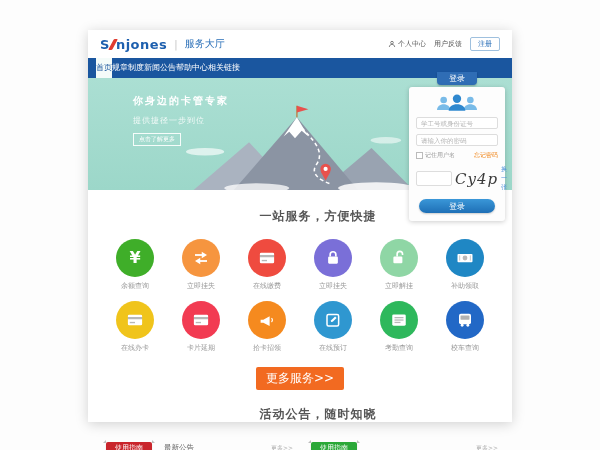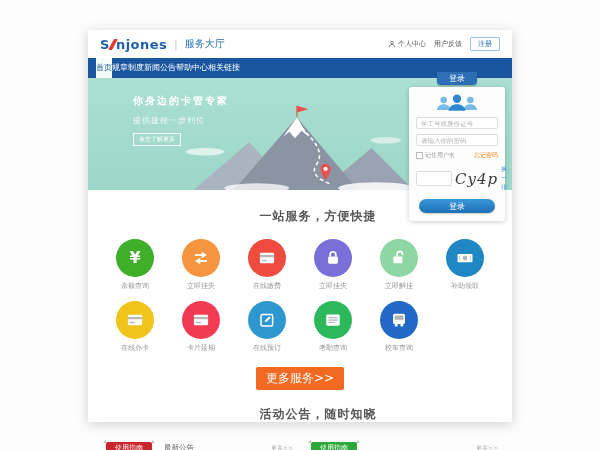--- a/index.html
+++ b/index.html
@@ -236,20 +236,29 @@
           <div class="circle" style="background: rgb(242, 59, 82);">
             <svg viewBox="0 0 24 24" width="18" height="18">
               <rect x="2.5" y="5" width="19" height="14" rx="1.8" fill="#fff"></rect>
               <rect x="2.5" y="8" width="19" height="3" fill="rgba(0,0,0,.28)"></rect>
               <rect x="5" y="14.5" width="7" height="1.8" fill="rgba(0,0,0,.28)"></rect>
             </svg>
           </div>
           <div class="cell-label">卡片延期</div>
         </div>
         <div class="cell">
+          <div class="circle" style="background: rgb(245, 138, 31);">
+            <svg viewBox="0 0 24 24" width="18" height="18">
+              <path d="M3.5 11.5v4h3.6l8.4 4.5V7l-8.4 4.5z" fill="#fff"></path>
+              <path d="M18 9.5c1.6 1.4 1.6 3.8 0 5.2" stroke="#fff" stroke-width="1.6" fill="none"></path>
+            </svg>
+          </div>
+          <div class="cell-label">拾卡招领</div>
+        </div>
+        <div class="cell">
           <div class="circle" style="background: rgb(47, 151, 208);">
             <svg viewBox="0 0 24 24" width="18" height="18">
               <rect x="4" y="4.5" width="15.5" height="15.5" rx="2" fill="none" stroke="#fff" stroke-width="2"></rect>
               <path d="M9.2 14.8l.4-2.4 5.2-5.2 2 2-5.2 5.2z" fill="#fff"></path>
             </svg>
           </div>
           <div class="cell-label">在线预订</div>
         </div>
         <div class="cell">
           <div class="circle" style="background: rgb(46, 184, 92);">

